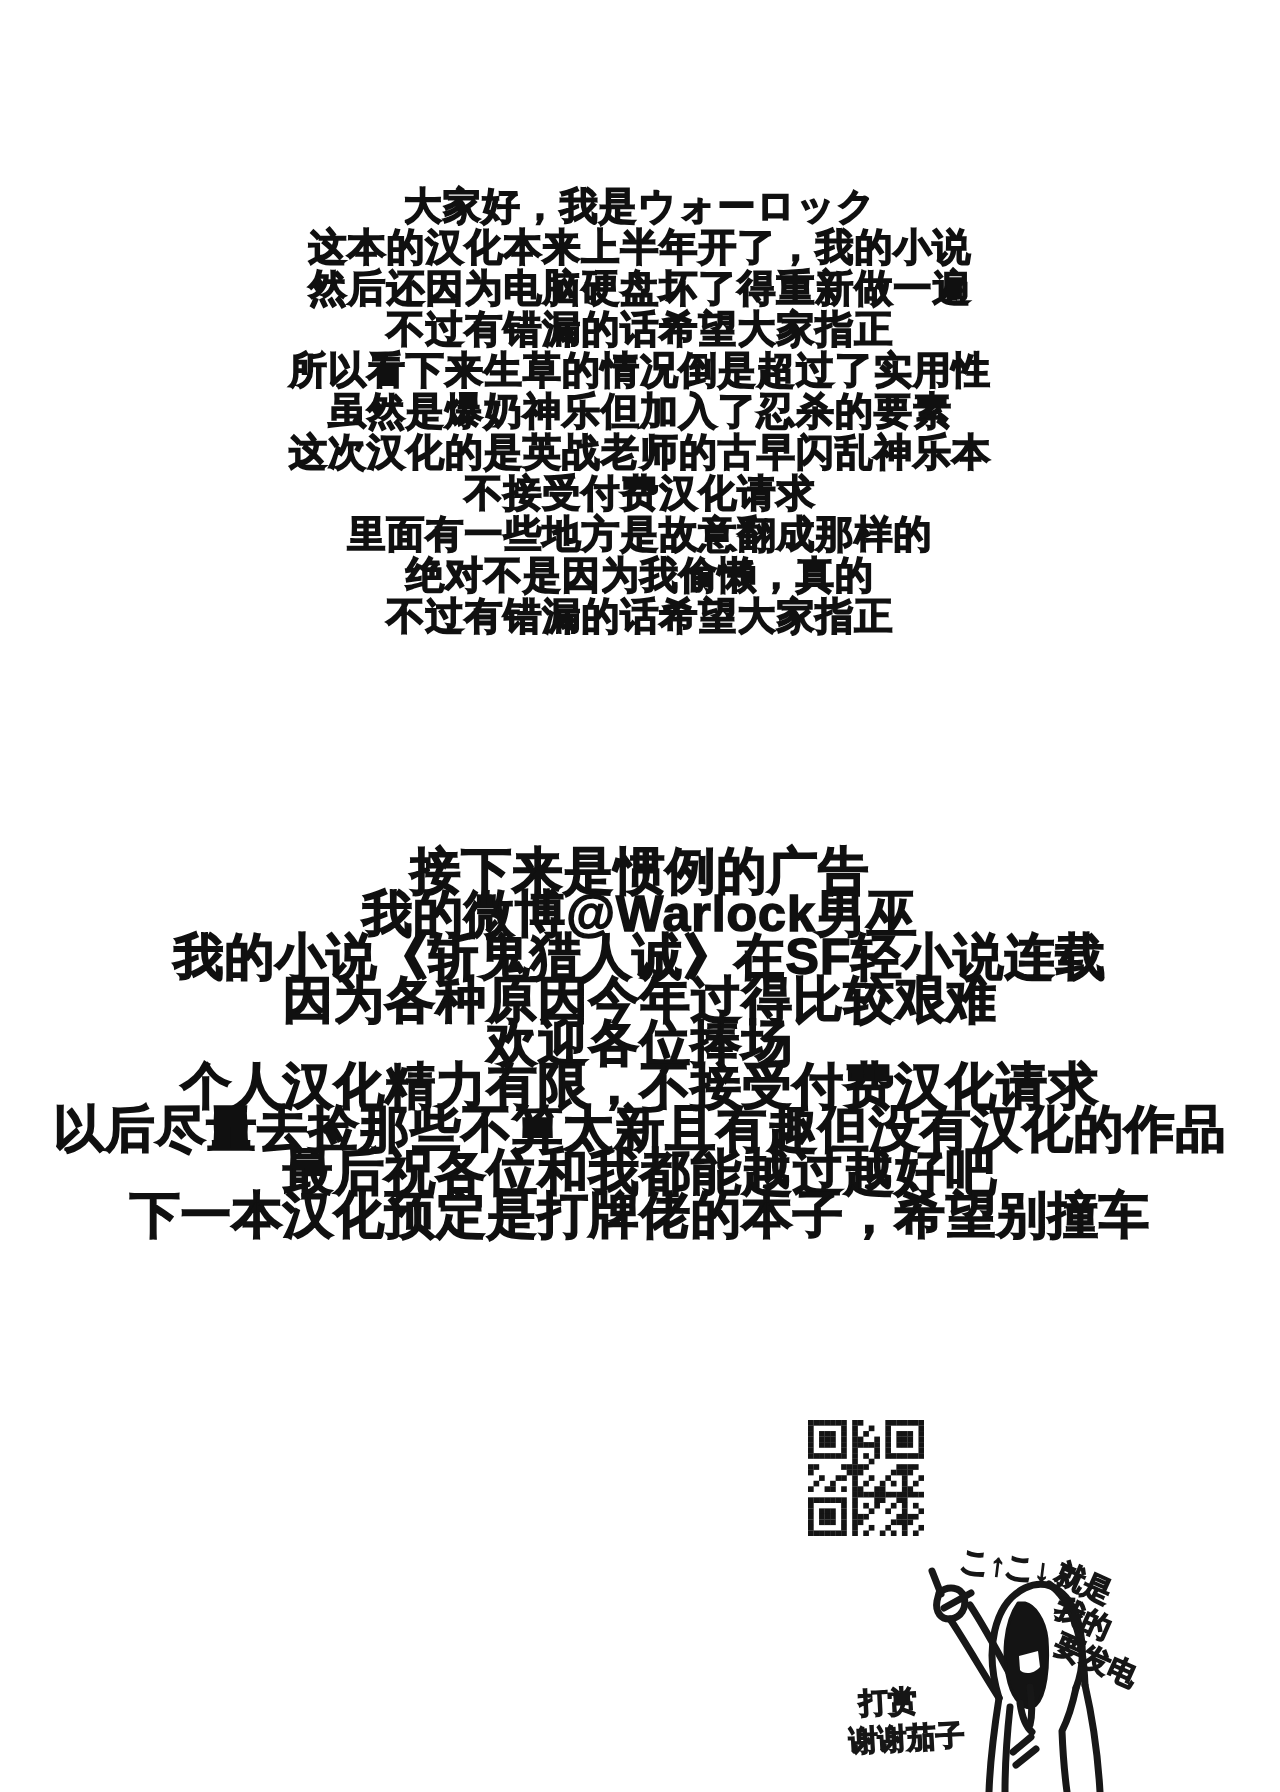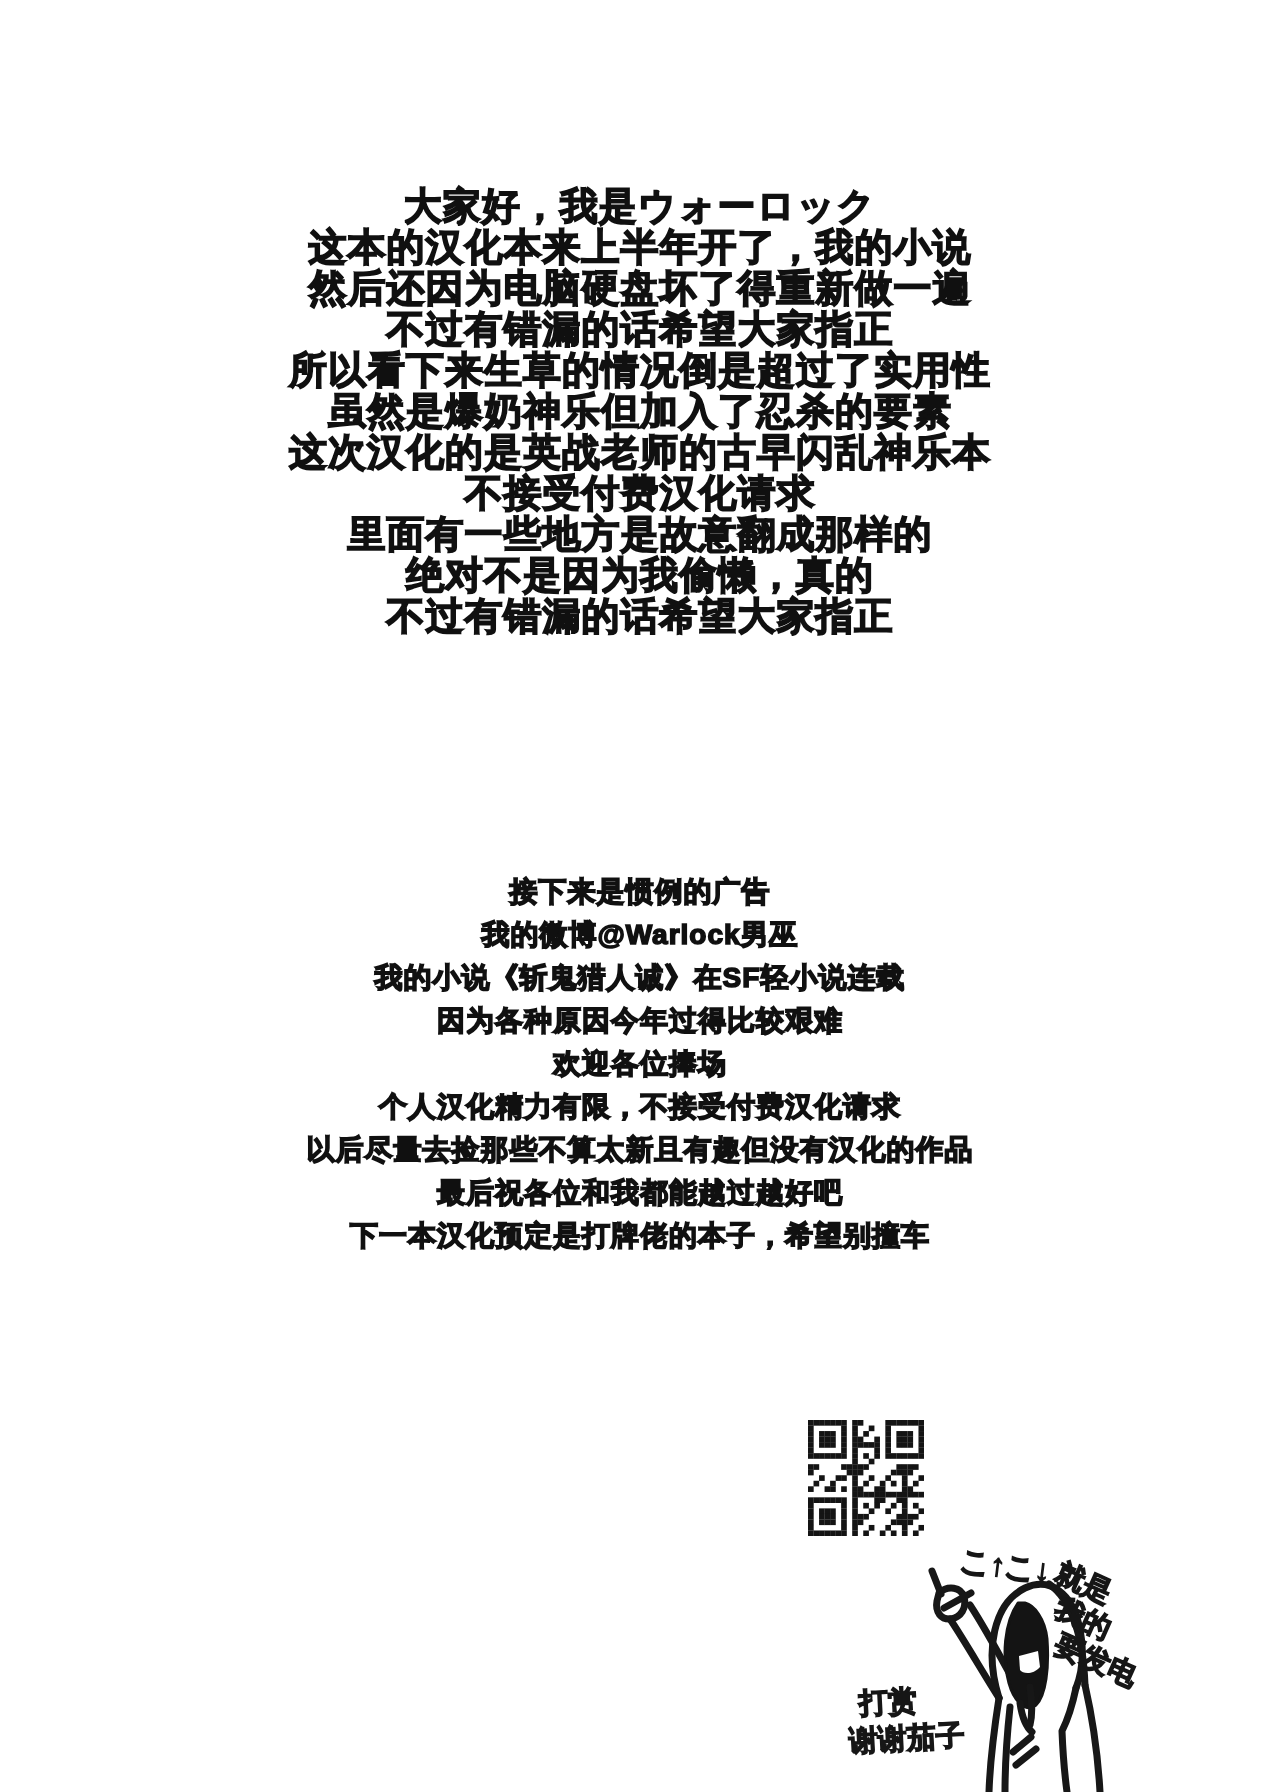--- a/index.html
+++ b/index.html
@@ -13,21 +13,21 @@
   }
   .tblock{
     position:absolute;left:0;width:1280px;
     text-align:center;
     font-weight:700;
     -webkit-text-stroke:1.6px #101010;
     letter-spacing:1px;
   }
   .tblock .tline{white-space:nowrap;}
   .intro{top:186px;font-size:38px;line-height:41px;}
-  .ads{top:870px;font-size:28px;line-height:43px;}
+  .ads{top:850px;font-size:50px;line-height:43px;}
 
   .qr{position:absolute;left:808px;top:1420px;width:116px;height:116px;}
 
   .figure{position:absolute;left:850px;top:1535px;width:430px;height:257px;}
   .figure path{stroke:#171717;stroke-width:7;fill:none;stroke-linecap:round;stroke-linejoin:round;}
   .figure .fill-dark{fill:#141414;stroke:#141414;stroke-width:3;}
   .figure .fill-white{fill:#ffffff;stroke:none;}
 
   .hand{
     position:absolute;

